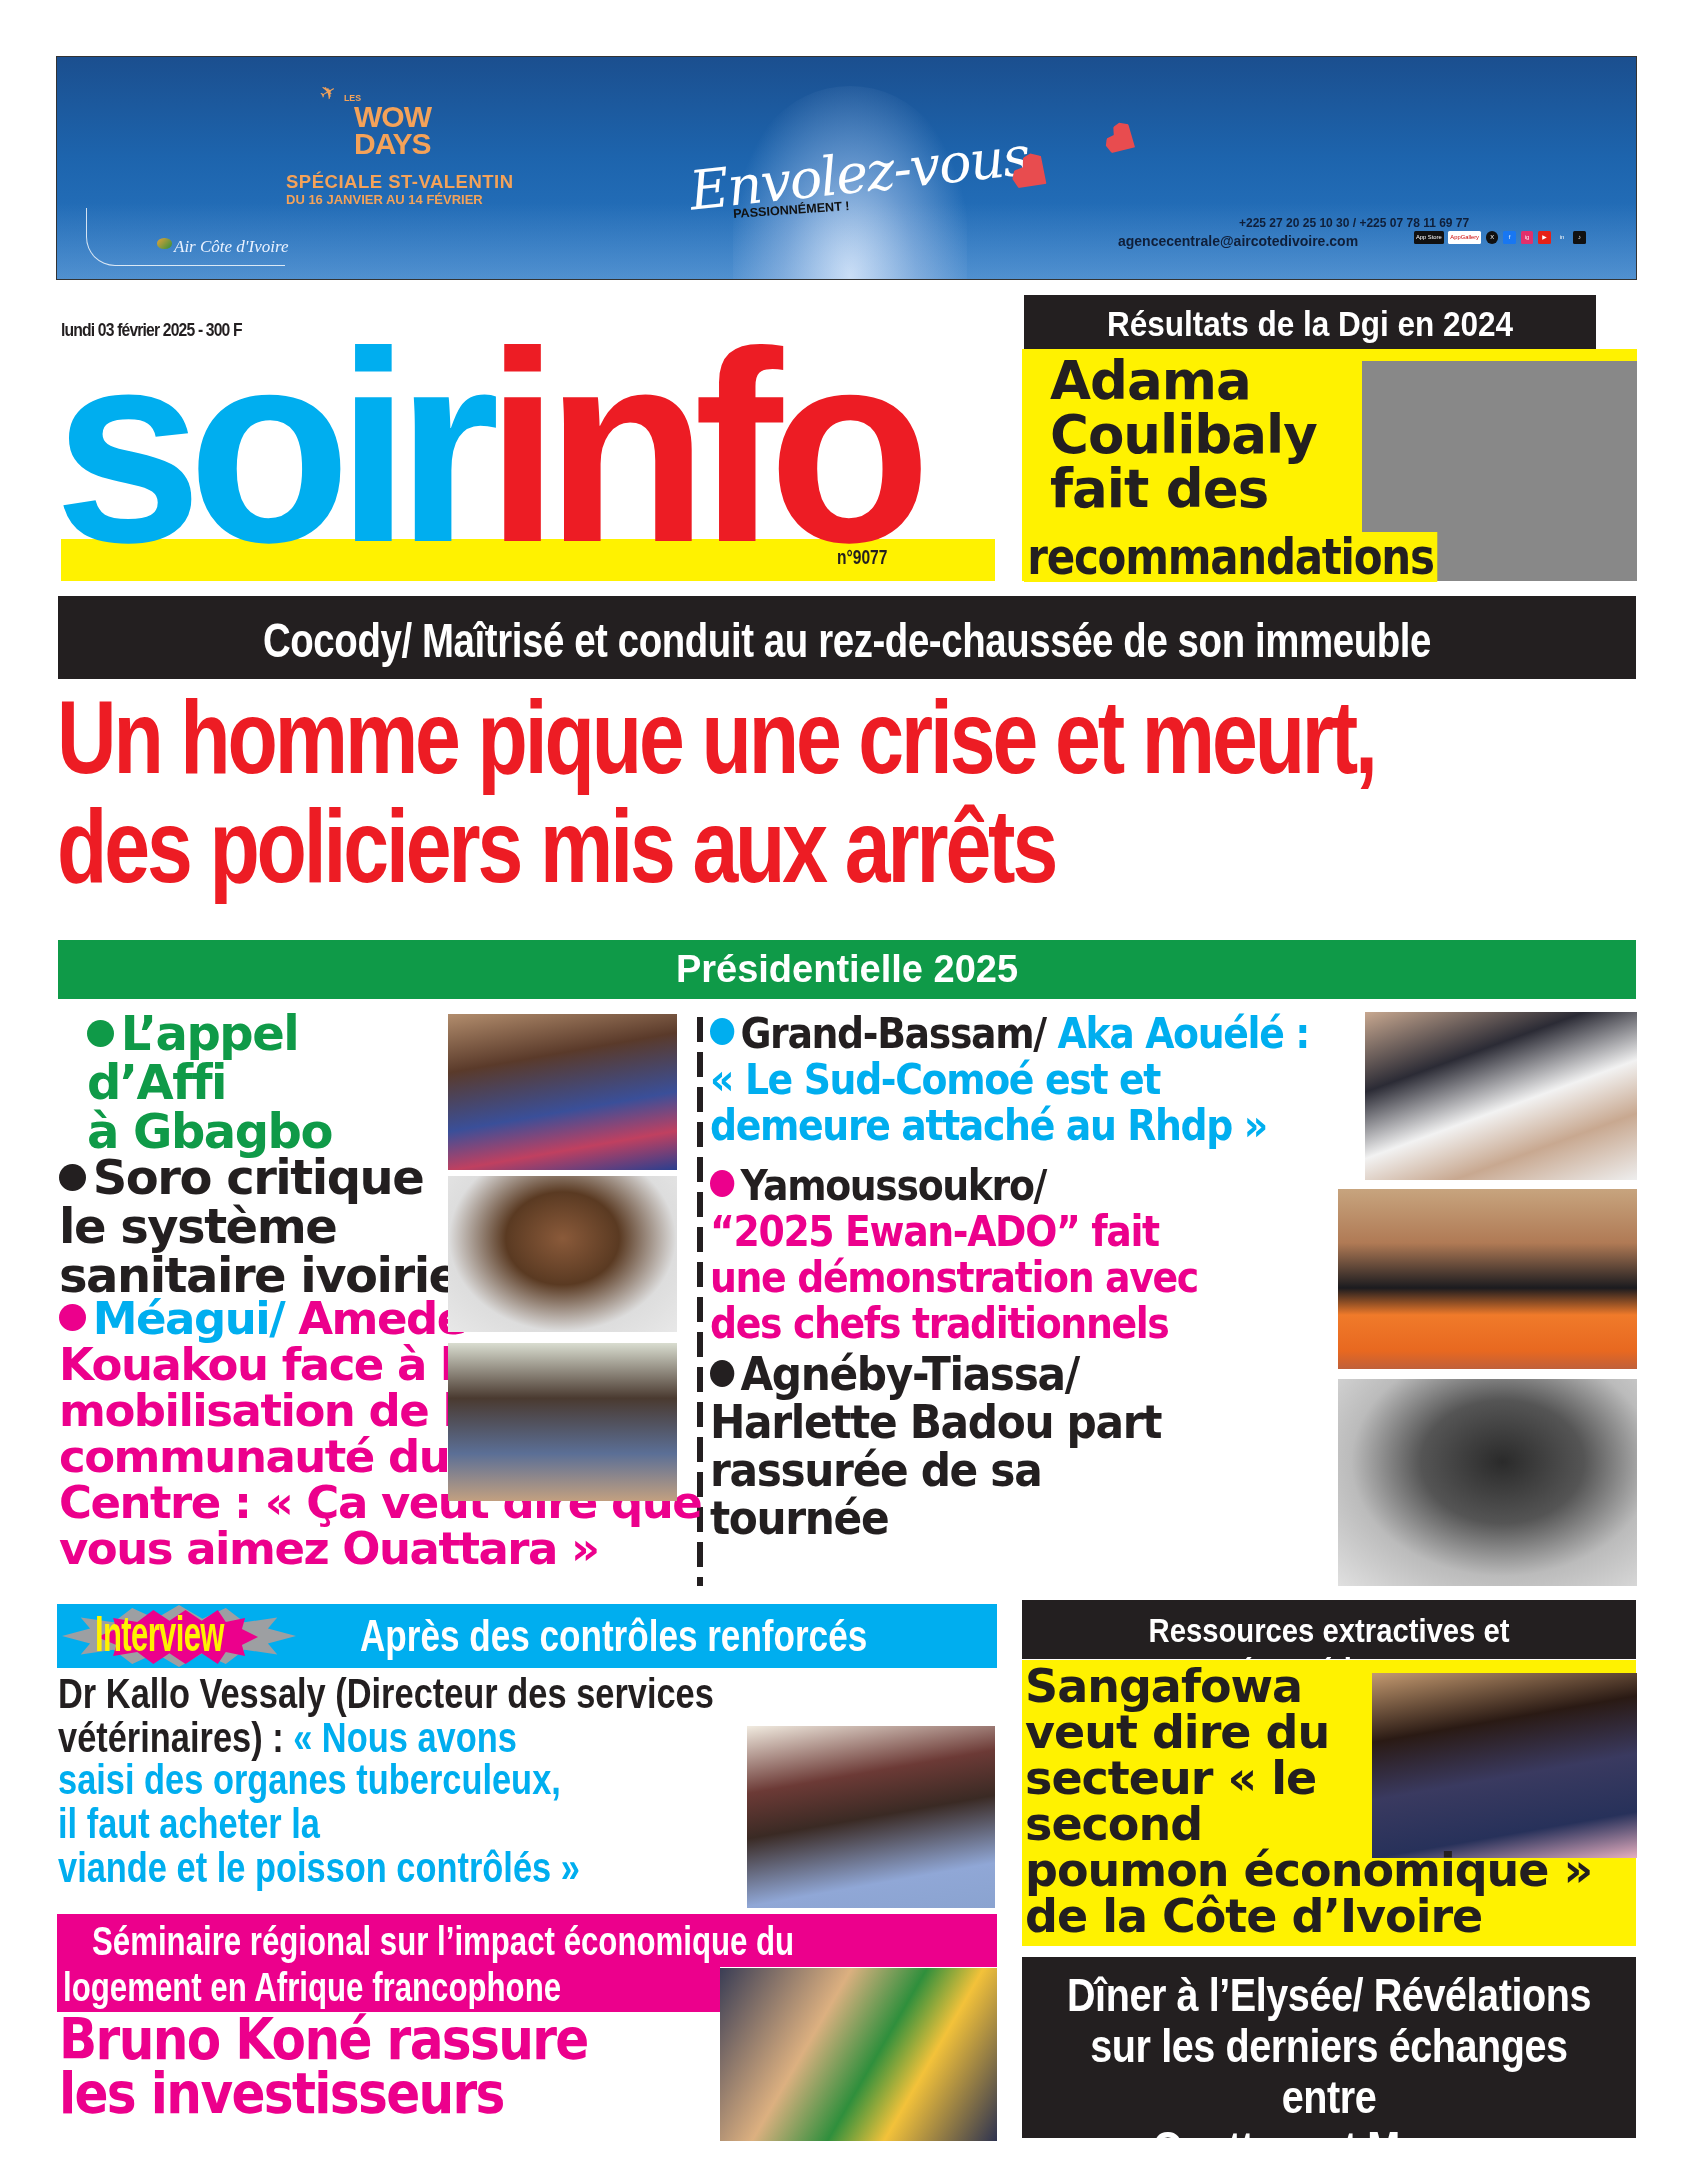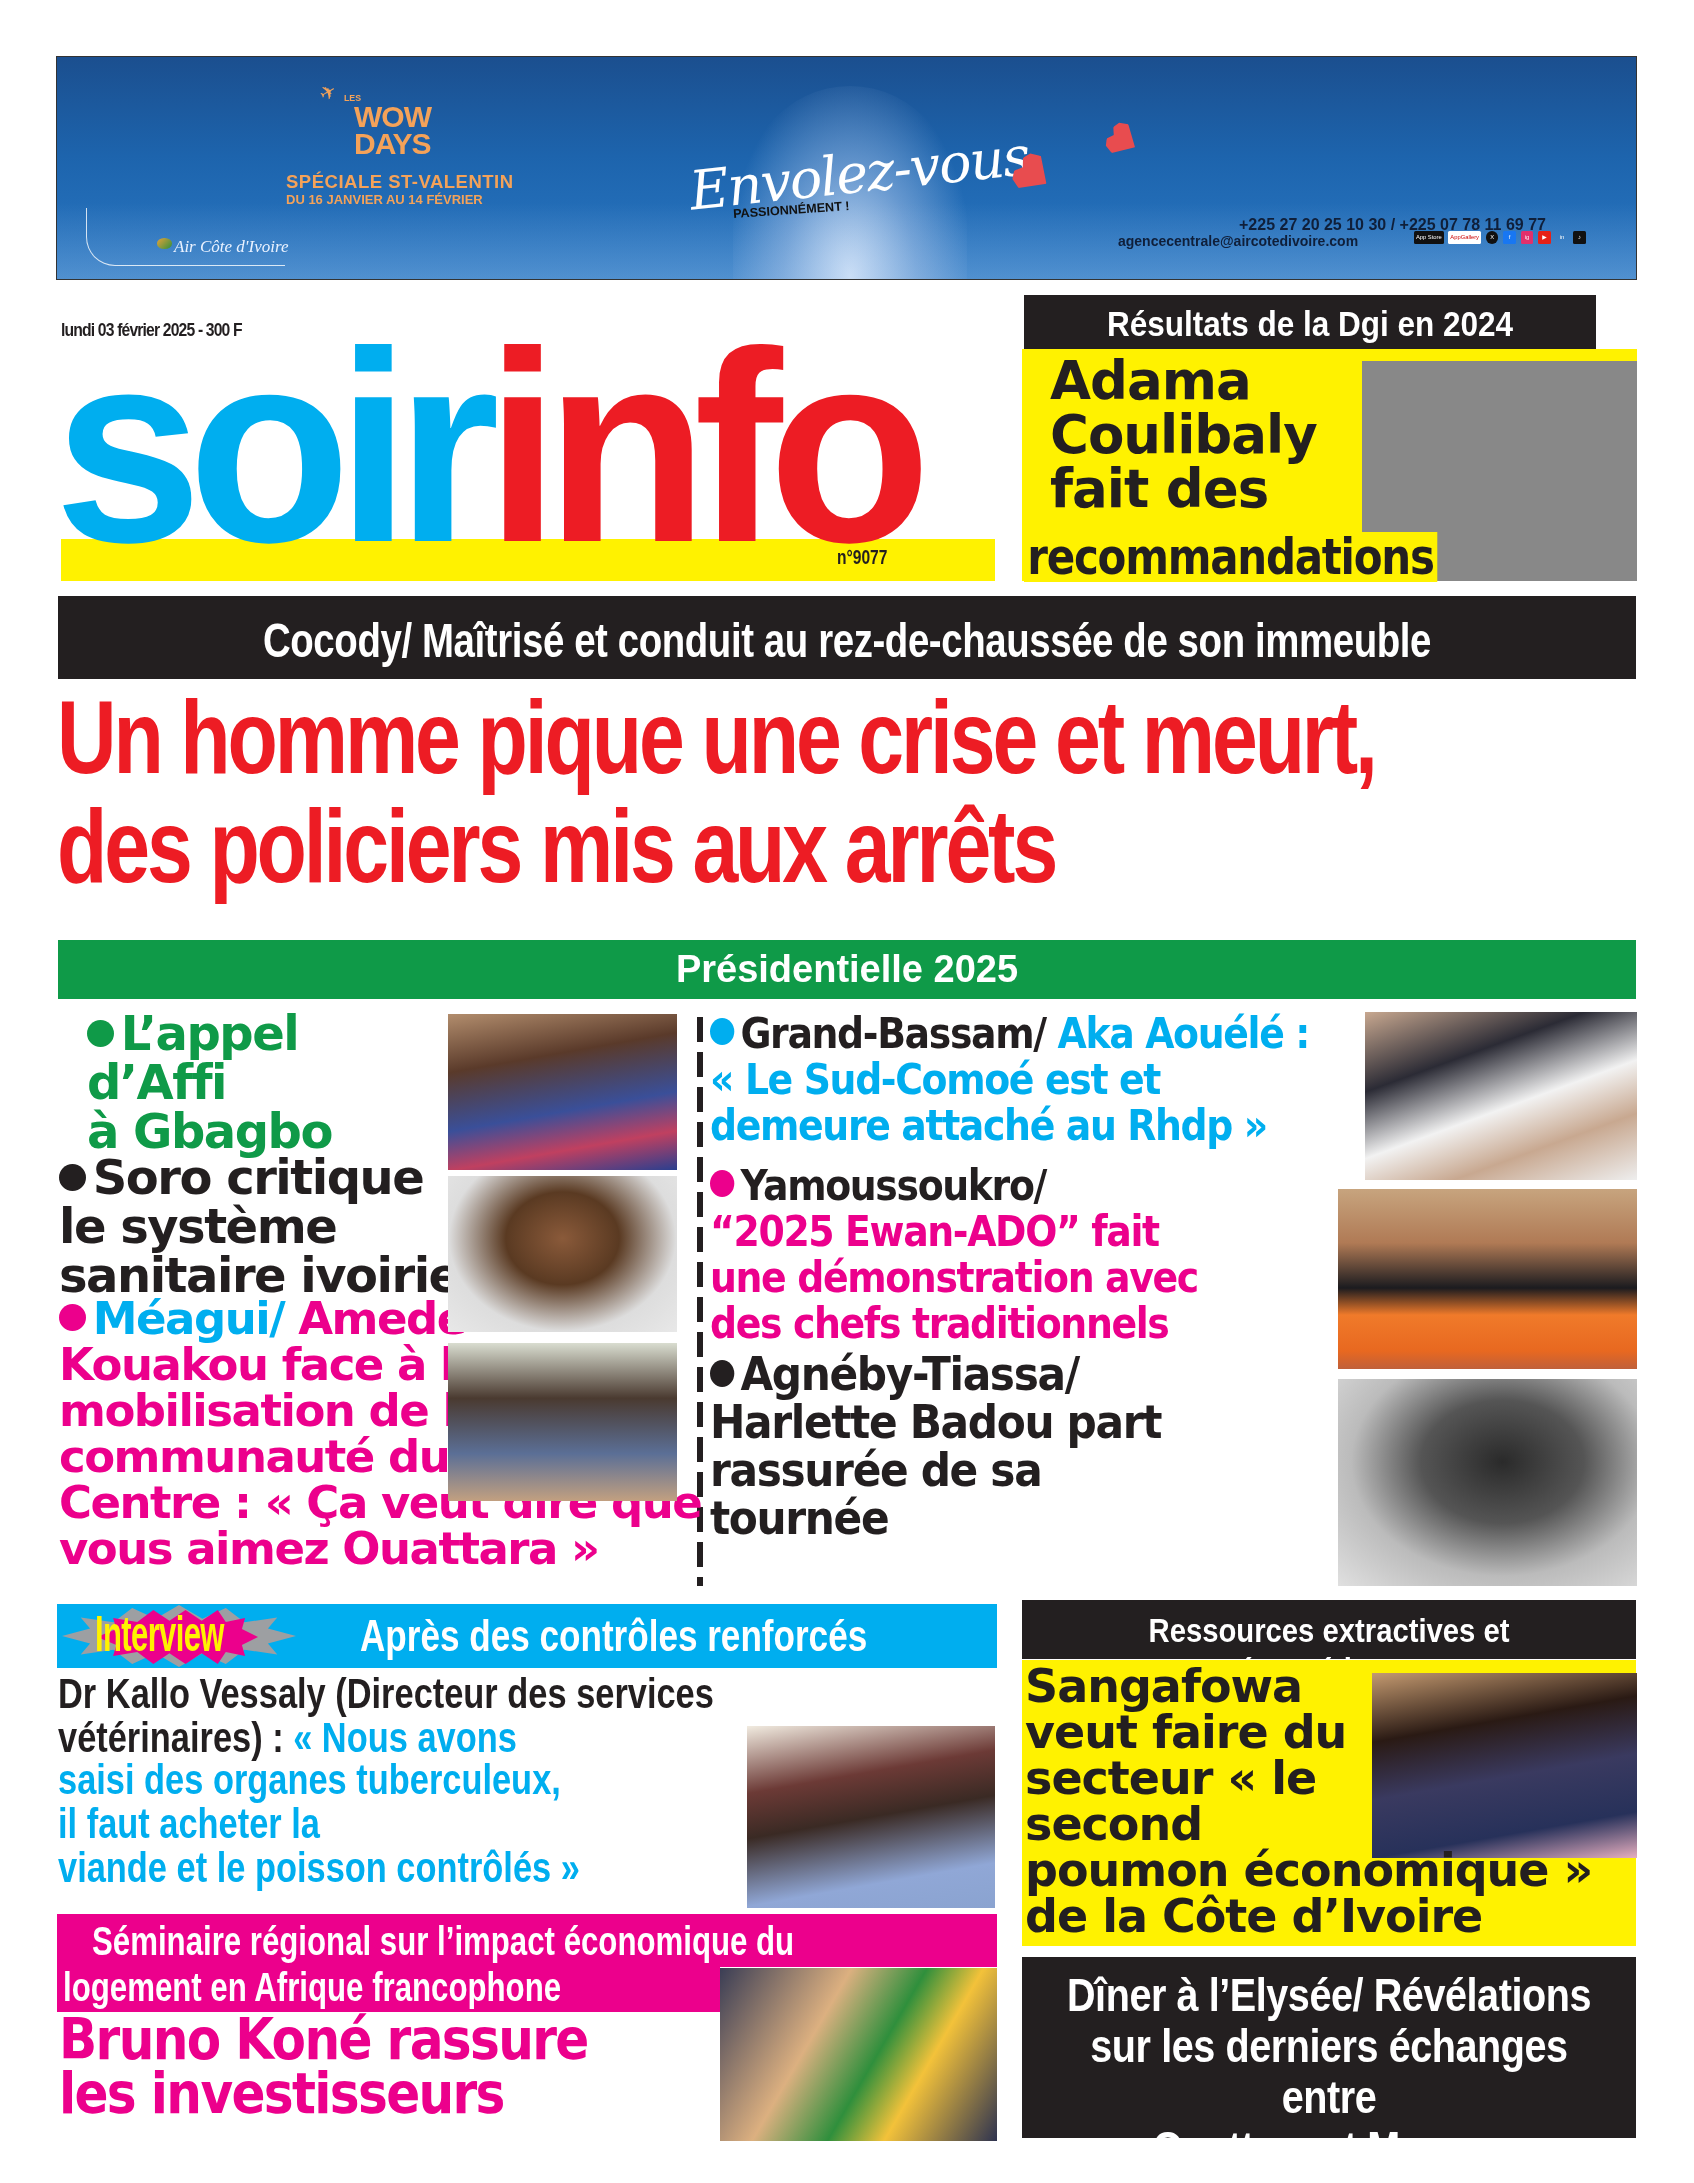--- a/index.html
+++ b/index.html
@@ -25,21 +25,21 @@
   .ad-dates { left: 229px; top: 135px; font-size: 13px; color: #f4a259; font-weight: 900; }
   .ad-brand { left: 117px; top: 180px; font-size: 17px; color: #eaf2ff; font-style: italic; font-family: "Liberation Serif", serif; }
   .ad-brand-mark { left: 100px; top: 181px; width: 14.6px; height: 10.7px; border-radius: 50%; background: linear-gradient(135deg,#e7a33a,#2f8f3c); }
   .ad-swoosh { left: 29px; top: 151px; width: 199px; height: 58px; border: 1.5px solid rgba(255,255,255,0.8); border-top: none; border-right: none; border-radius: 0 0 0 29px; }
   .ad-script { left: 632px; top: 85px; font-size: 54px; color: #ffffff; font-family: "DejaVu Serif", serif; font-style: italic; transform: rotate(-6deg); letter-spacing: -1.5px; }
   .ad-passion { left: 676px; top: 146px; font-size: 12.6px; color: #111; font-weight: 700; transform: rotate(-4deg); }
   .heart { width: 39px; height: 34px; background: #e84c4f; clip-path: polygon(50% 100%, 0 40%, 10% 10%, 30% 0, 50% 15%, 70% 0, 90% 10%, 100% 40%); }
   .ad-h1 { left: 956px; top: 100px; transform: rotate(-55deg); }
   .ad-h2 { left: 1046px; top: 66px; transform: rotate(-60deg) scale(0.85); }
   .ad-offer { left: 1158px; top: 75px; font-size: 24px; line-height: 30px; color: #ffffff; font-weight: 900; letter-spacing: 0.5px; }
-  .ad-phone { left: 1182px; top: 159px; font-size: 16px; color: #0f1f3a; font-weight: 700; }
+  .ad-phone { left: 1182px; top: 159px; font-size: 12px; color: #0f1f3a; font-weight: 700; }
   .ad-email { left: 1061px; top: 176px; font-size: 14px; color: #0f1f3a; font-weight: 700; }
   .ad-social { left: 1357px; top: 174px; display: flex; gap: 4.9px; }
   .ad-social span { display: inline-block; height: 12.6px; min-width: 12.6px; background: #111; color: #fff; font-size: 5.8px; line-height: 12.6px; padding: 0 1.9px; border-radius: 1.5px; text-align: center; }
 
   
   .date { left: 61px; top: 319px; font-size: 18.5px; letter-spacing: -1px; font-weight: 700; transform: scaleX(0.85); transform-origin: left top; }
   .logo-yellow { left: 61px; top: 539px; width: 934px; height: 42px; background: #fff200; }
   .logo { left: 54px; top: 311px; font-family: "Liberation Sans", sans-serif; font-weight: 700; font-size: 272px; line-height: 272px; letter-spacing: -14.6px; transform: scaleX(0.98); transform-origin: left top; }
   .logo .soir { color: #00aeef; }
   .logo .info { color: #ed1c24; }
@@ -231,21 +231,21 @@
 <div class="abs p-bruno photo"></div>
 <div class="abs txt bruno" style="white-space:pre-line;transform:scaleX(0.88);transform-origin:left top">Bruno Koné rassure
 les investisseurs</div>
 
 <div class="abs ress-bar">
   <span style="transform-origin:center top;display:block">Ressources extractives et énergétiques</span>
 </div>
 <div class="abs sang-box"></div>
 <div class="abs p-sang photo"></div>
 <div class="abs txt sang" style="white-space:pre-line">Sangafowa
-veut faire du
+veut dire du
 secteur « le
 second
 poumon économique »
 de la Côte d’Ivoire</div>
 
 <div class="abs diner-bar">
   <span style="white-space:pre-line;transform:scaleX(0.86);transform-origin:center top;display:block">Dîner à l’Elysée/ Révélations
 sur les derniers échanges entre
 Ouattara et Macron</span>
 </div>

